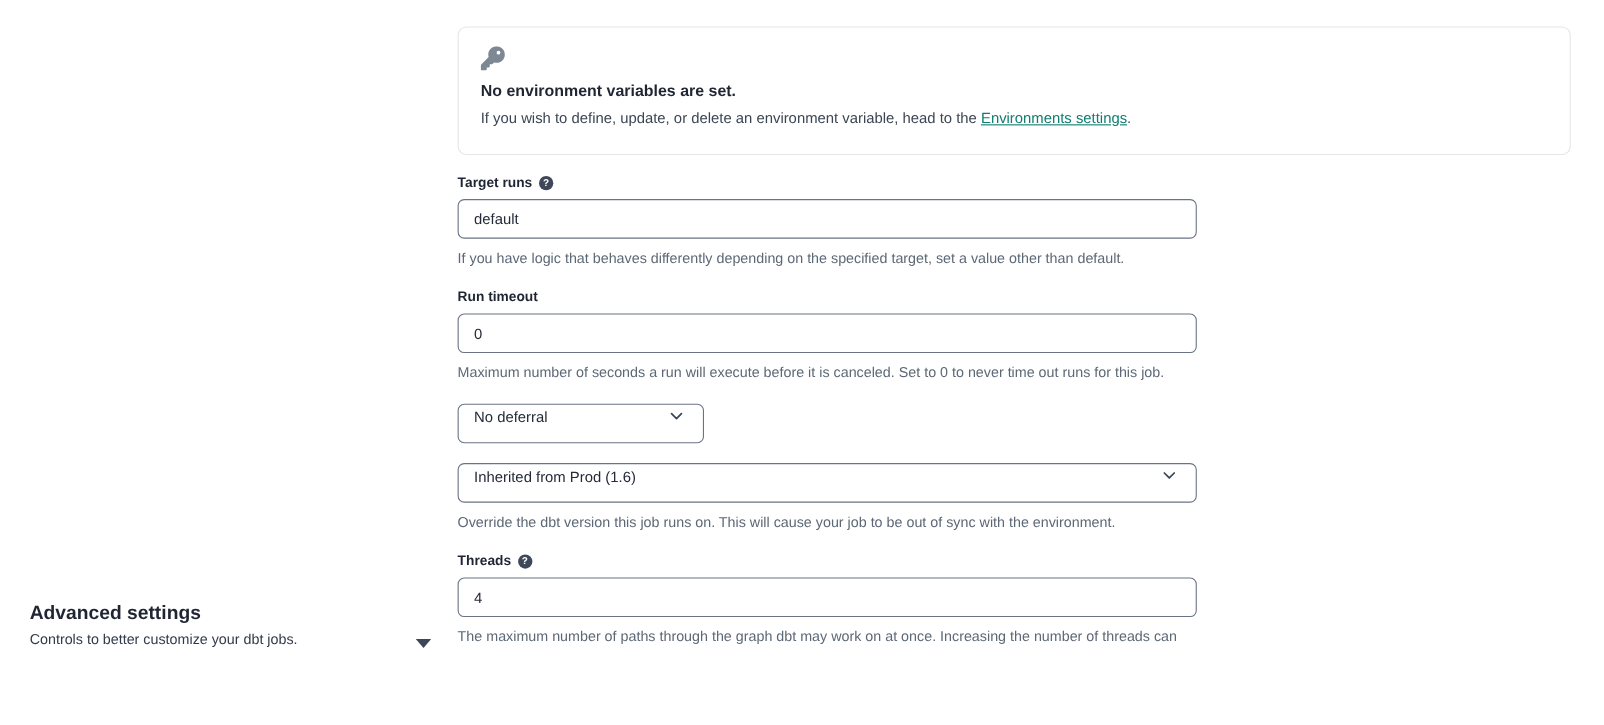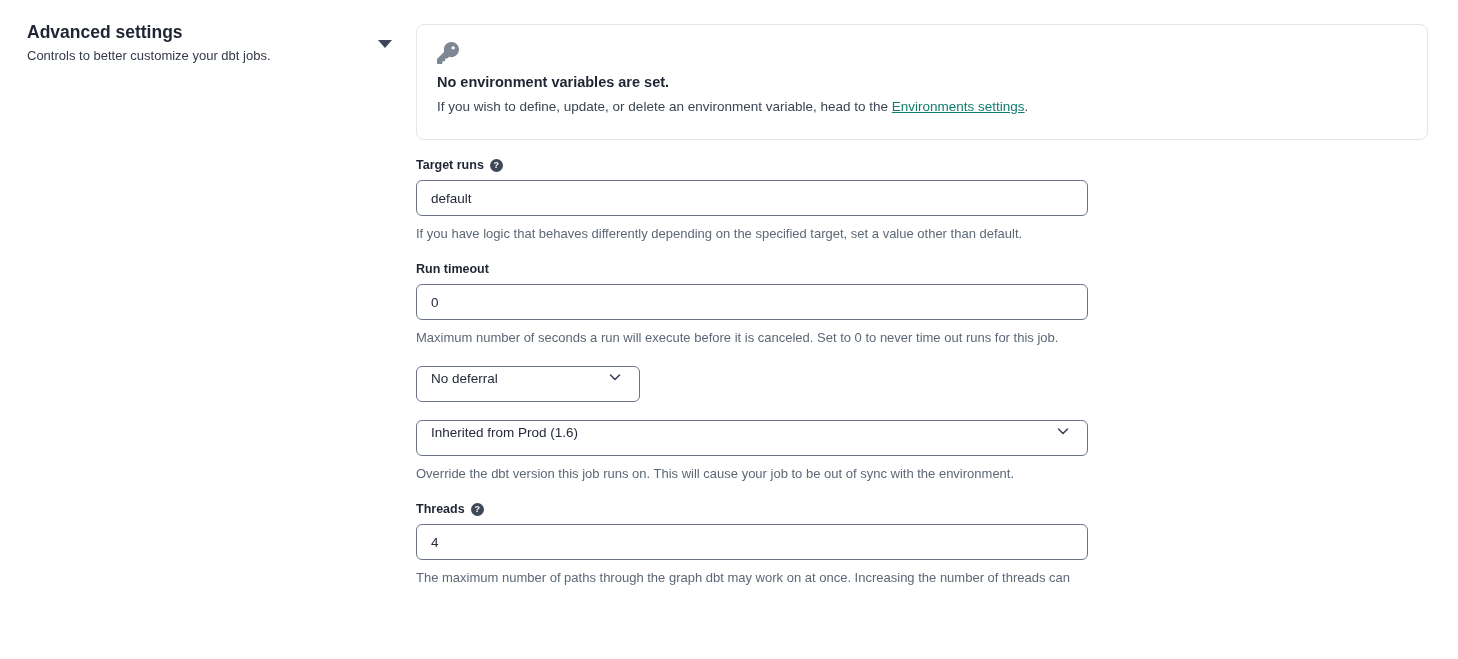--- a/index.html
+++ b/index.html
@@ -14,21 +14,21 @@
   }
   .page { display: flex; width: 100%; }
 
   
   .left-col {
     width: 416px;
     flex: 0 0 416px;
     padding: 21px 24px 0 27px;
     display: flex;
     justify-content: space-between;
-    align-items: flex-start;
+    align-items: flex-end;
   }
   .page-title {
     font-size: 17.5px;
     font-weight: 700;
     margin: 0;
     line-height: 22px;
     color: #1f2533;
   }
   .page-subtitle {
     margin: 4px 0 0 0;

